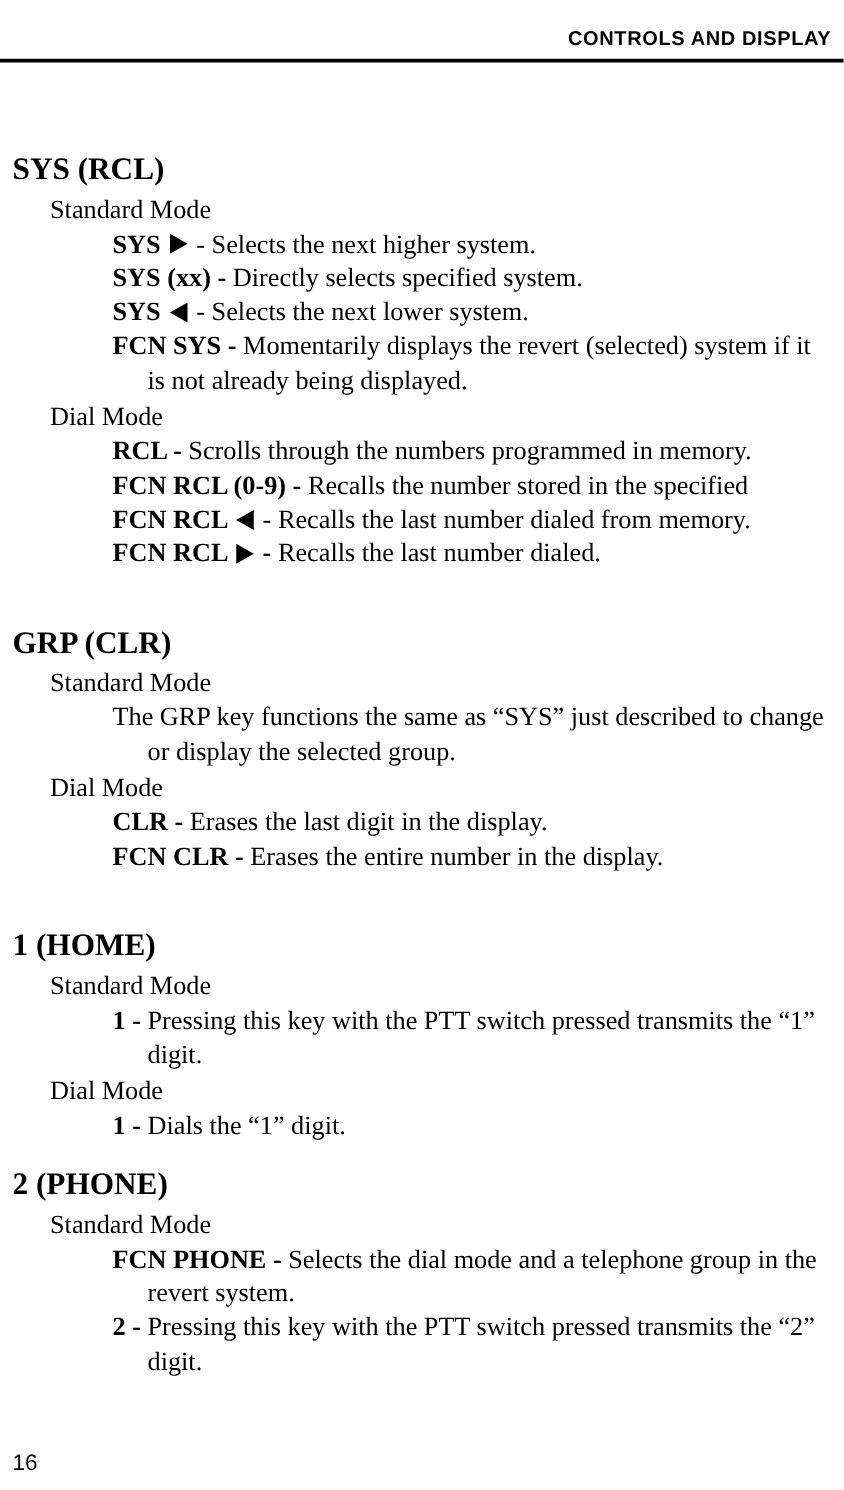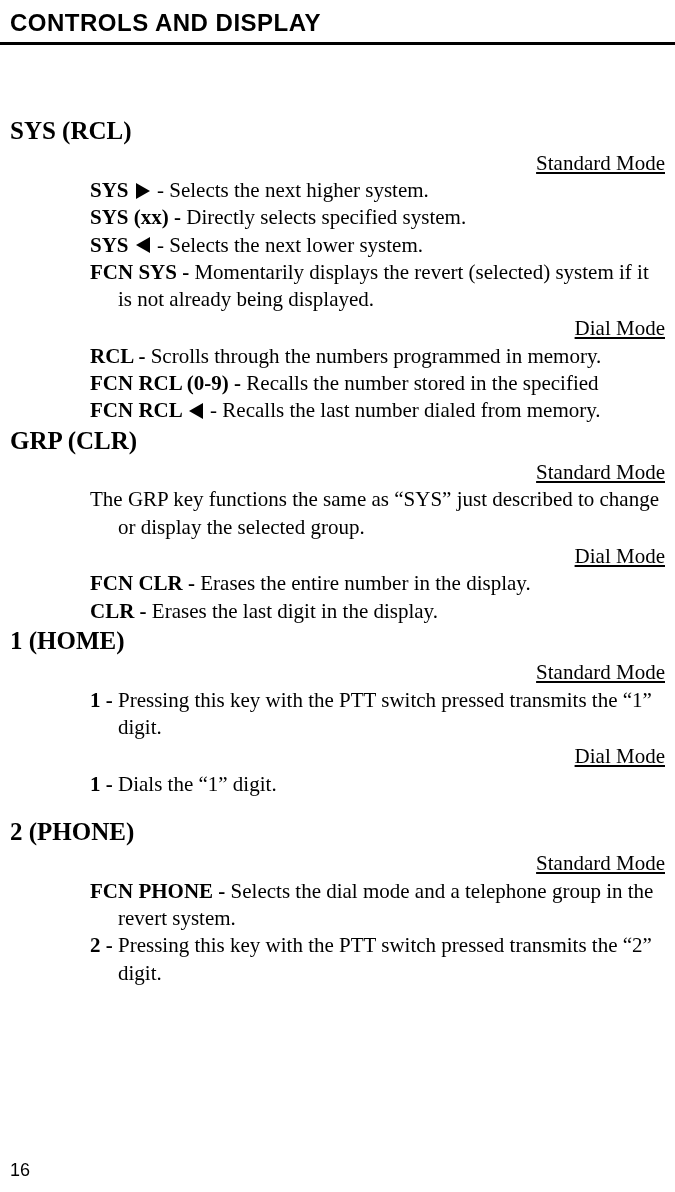--- a/index.html
+++ b/index.html
@@ -10,43 +10,43 @@
       color: #000;
       background: #fff;
       width: 675px;
       height: 1192px;
       position: relative;
       padding: 0;
     }
     .header {
       font-family: Arial, Helvetica, sans-serif;
       font-weight: bold;
-      font-size: 24px;
-      padding: 7px 10px 4px 10px;
+      font-size: 16px;
+      padding: 22px 10px 4px 10px;
       border-bottom: 3px solid #000;
       letter-spacing: 0.5px;
+      text-align: right;
     }
     .content {
       padding: 70px 10px 0 10px;
     }
     .section-title {
       font-weight: bold;
       font-size: 25px;
       margin-top: 0;
     }
     .section-title.sp-top {
+      margin-top: 42px;
     }
     .section-title.sp-top-sm {
       margin-top: 18px;
     }
     .mode-label {
-      text-decoration: underline;
       margin-left: 30px;
       margin-top: 2px;
-      text-align: right;
     }
     .item {
       margin-left: 80px;
       text-indent: 0;
     }
     .item .continuation {
       display: block;
       margin-left: 28px;
       text-indent: 0;
     }
@@ -101,33 +101,36 @@
   <div class="mode-label">Dial Mode</div>
   <div class="item">
     <span class="bold">RCL - </span><span>Scrolls through the numbers programmed in memory.</span>
   </div>
   <div class="item">
     <span class="bold">FCN RCL (0-9) - </span><span>Recalls the number stored in the specified</span>
   </div>
   <div class="item">
     <span class="bold">FCN RCL  </span><span class="triangle-left"></span><span> - Recalls the last number dialed from memory.</span>
   </div>
+  <div class="item">
+    <span class="bold">FCN RCL  </span><span class="triangle-right"></span><span class="bold"> - </span><span>Recalls the last number dialed.</span>
+  </div>
 
   <div class="section-title sp-top">GRP (CLR)</div>
   <div class="mode-label">Standard Mode</div>
   <div class="item">
     <span>The GRP key functions the same as “SYS” just described to change</span>
     <span class="continuation">or display the selected group.</span>
   </div>
   <div class="mode-label">Dial Mode</div>
   <div class="item">
-    <span class="bold">FCN CLR - </span><span>Erases the entire number in the display.</span>
+    <span class="bold">CLR - </span><span>Erases the last digit in the display.</span>
   </div>
   <div class="item">
-    <span class="bold">CLR - </span><span>Erases the last digit in the display.</span>
+    <span class="bold">FCN CLR - </span><span>Erases the entire number in the display.</span>
   </div>
 
   <div class="section-title sp-top">1 (HOME)</div>
   <div class="mode-label">Standard Mode</div>
   <div class="item">
     <span class="bold">1 - </span><span>Pressing this key with the PTT switch pressed transmits the “1”</span>
     <span class="continuation">digit.</span>
   </div>
   <div class="mode-label">Dial Mode</div>
   <div class="item">

